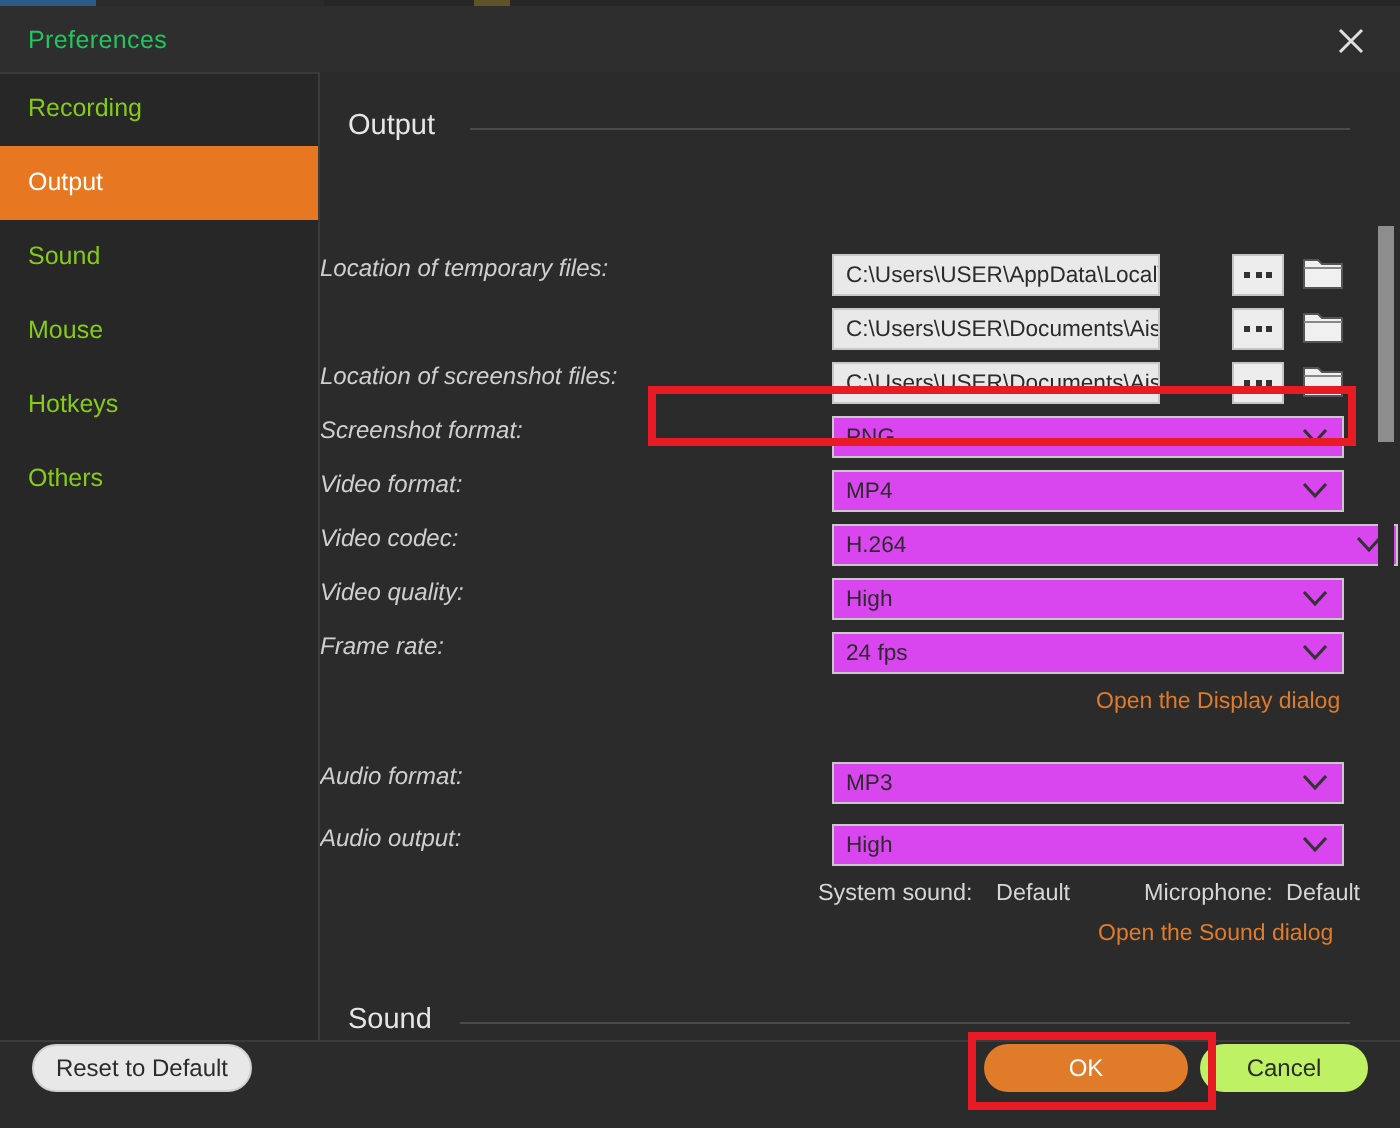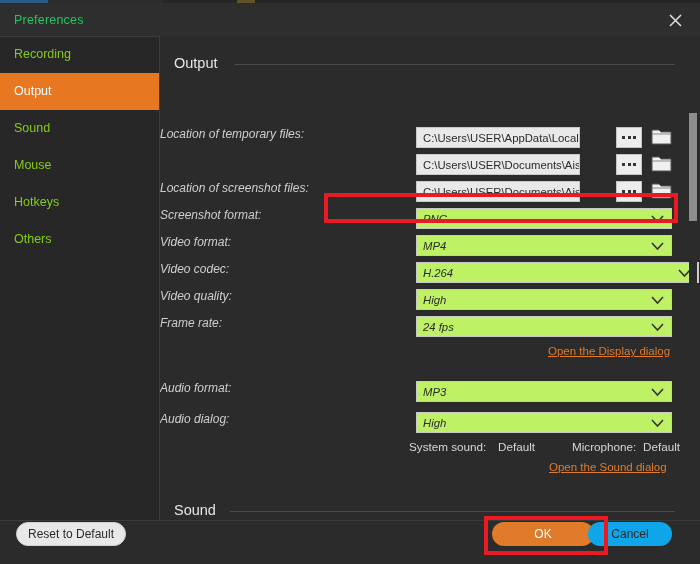--- a/index.html
+++ b/index.html
@@ -37,48 +37,48 @@
   .sect-title{position:absolute;font-size:14.5px;color:#e6e6e6;}
   .sect-rule{position:absolute;height:1px;background:#4a4a4a;}
   .lab{position:absolute;top:4px;font-size:12px;color:#cfcfcf;text-align:left;white-space:nowrap;font-style:italic;}
 
   .field{
     position:absolute;height:21px;background:#e9e9e9;border:1px solid #c8c8c8;
     box-sizing:border-box;color:#2b2b2b;font-size:11.3px;
     display:flex;align-items:center;overflow:hidden;
   }
   .field .val{padding-left:6px;white-space:nowrap;}
-  .field.sel{background:#bef264;cursor:pointer;font-style:italic;}
+  .field.sel{background:#d946ef;cursor:pointer;}
   .chev{position:absolute;right:7px;top:5px;}
 
   .dots-btn{
     position:absolute;width:26px;height:21px;background:#ededed;border:1px solid #c4c4c4;
     box-sizing:border-box;cursor:pointer;display:flex;align-items:center;justify-content:center;gap:2.5px;
   }
   .dots-btn i{width:3px;height:3px;background:#333;display:block;border-radius:0;}
 
   .folder{position:absolute;width:21px;height:18px;cursor:pointer;}
 
-  .link{position:absolute;font-size:11.5px;color:#e07b2a;text-decoration:underline;cursor:pointer;white-space:nowrap;}
+  .link{position:absolute;font-size:11.5px;color:#e07b2a;cursor:pointer;white-space:nowrap;}
 
   .plaintxt{position:absolute;font-size:11.7px;color:#d6d6d6;white-space:nowrap;}
 
   
   .sb-track{position:absolute;left:689px;top:70px;width:8px;height:448px;background:#2b2b2b;}
   .sb-thumb{position:absolute;left:689px;top:113px;width:8px;height:108px;background:#8d8d8d;cursor:pointer;}
 
   
   .footer{position:absolute;left:0;top:520px;width:700px;height:44px;background:#2b2b2b;border-top:1px solid #3a3a3a;}
   .btn-pill{
     position:absolute;border-radius:12px;box-sizing:border-box;cursor:pointer;
     display:flex;align-items:center;justify-content:center;font-size:12px;
   }
   .btn-reset{left:16px;top:522px;width:110px;height:24px;background:#e8e8e8;color:#2b2b2b;border:1px solid #d0d0d0;}
   .btn-ok{left:492px;top:522px;width:102px;height:24px;background:#e07b2a;color:#fff;}
-  .btn-cancel{left:588px;top:522px;width:84px;height:24px;background:#0ea5e9;color:#2b2b2b;}
+  .btn-cancel{left:600px;top:522px;width:84px;height:24px;background:#bef264;color:#2b2b2b;}
 
   
   .redbox{position:absolute;border:4px solid #e81a23;box-sizing:border-box;pointer-events:none;}
 </style>
 </head>
 <body>
 
 <div id="app">
 
   <div class="bg-gold"></div>
@@ -225,21 +225,21 @@
     <div class="lab" style="left:0px;top:345px;width:250px;">Audio format:</div>
     <div class="field sel" style="left:256px;top:345px;width:256px;">
       <span class="val">MP3</span>
       <span class="chev">
         <svg width="13" height="9" viewBox="0 0 13 9" aria-hidden="true">
             <path d="M1 1 L6.5 7 L12 1" stroke="#333" stroke-width="1.6" fill="none"></path>
           </svg>
       </span>
     </div>
 
-    <div class="lab" style="left:0px;top:376px;width:250px;">Audio dialog:</div>
+    <div class="lab" style="left:0px;top:376px;width:250px;">Audio output:</div>
     <div class="field sel" style="left:256px;top:376px;width:256px;">
       <span class="val">High</span>
       <span class="chev">
         <svg width="13" height="9" viewBox="0 0 13 9" aria-hidden="true">
             <path d="M1 1 L6.5 7 L12 1" stroke="#333" stroke-width="1.6" fill="none"></path>
           </svg>
       </span>
     </div>
 
     <div class="plaintxt" style="left:249px;top:404px;">System sound:</div>

